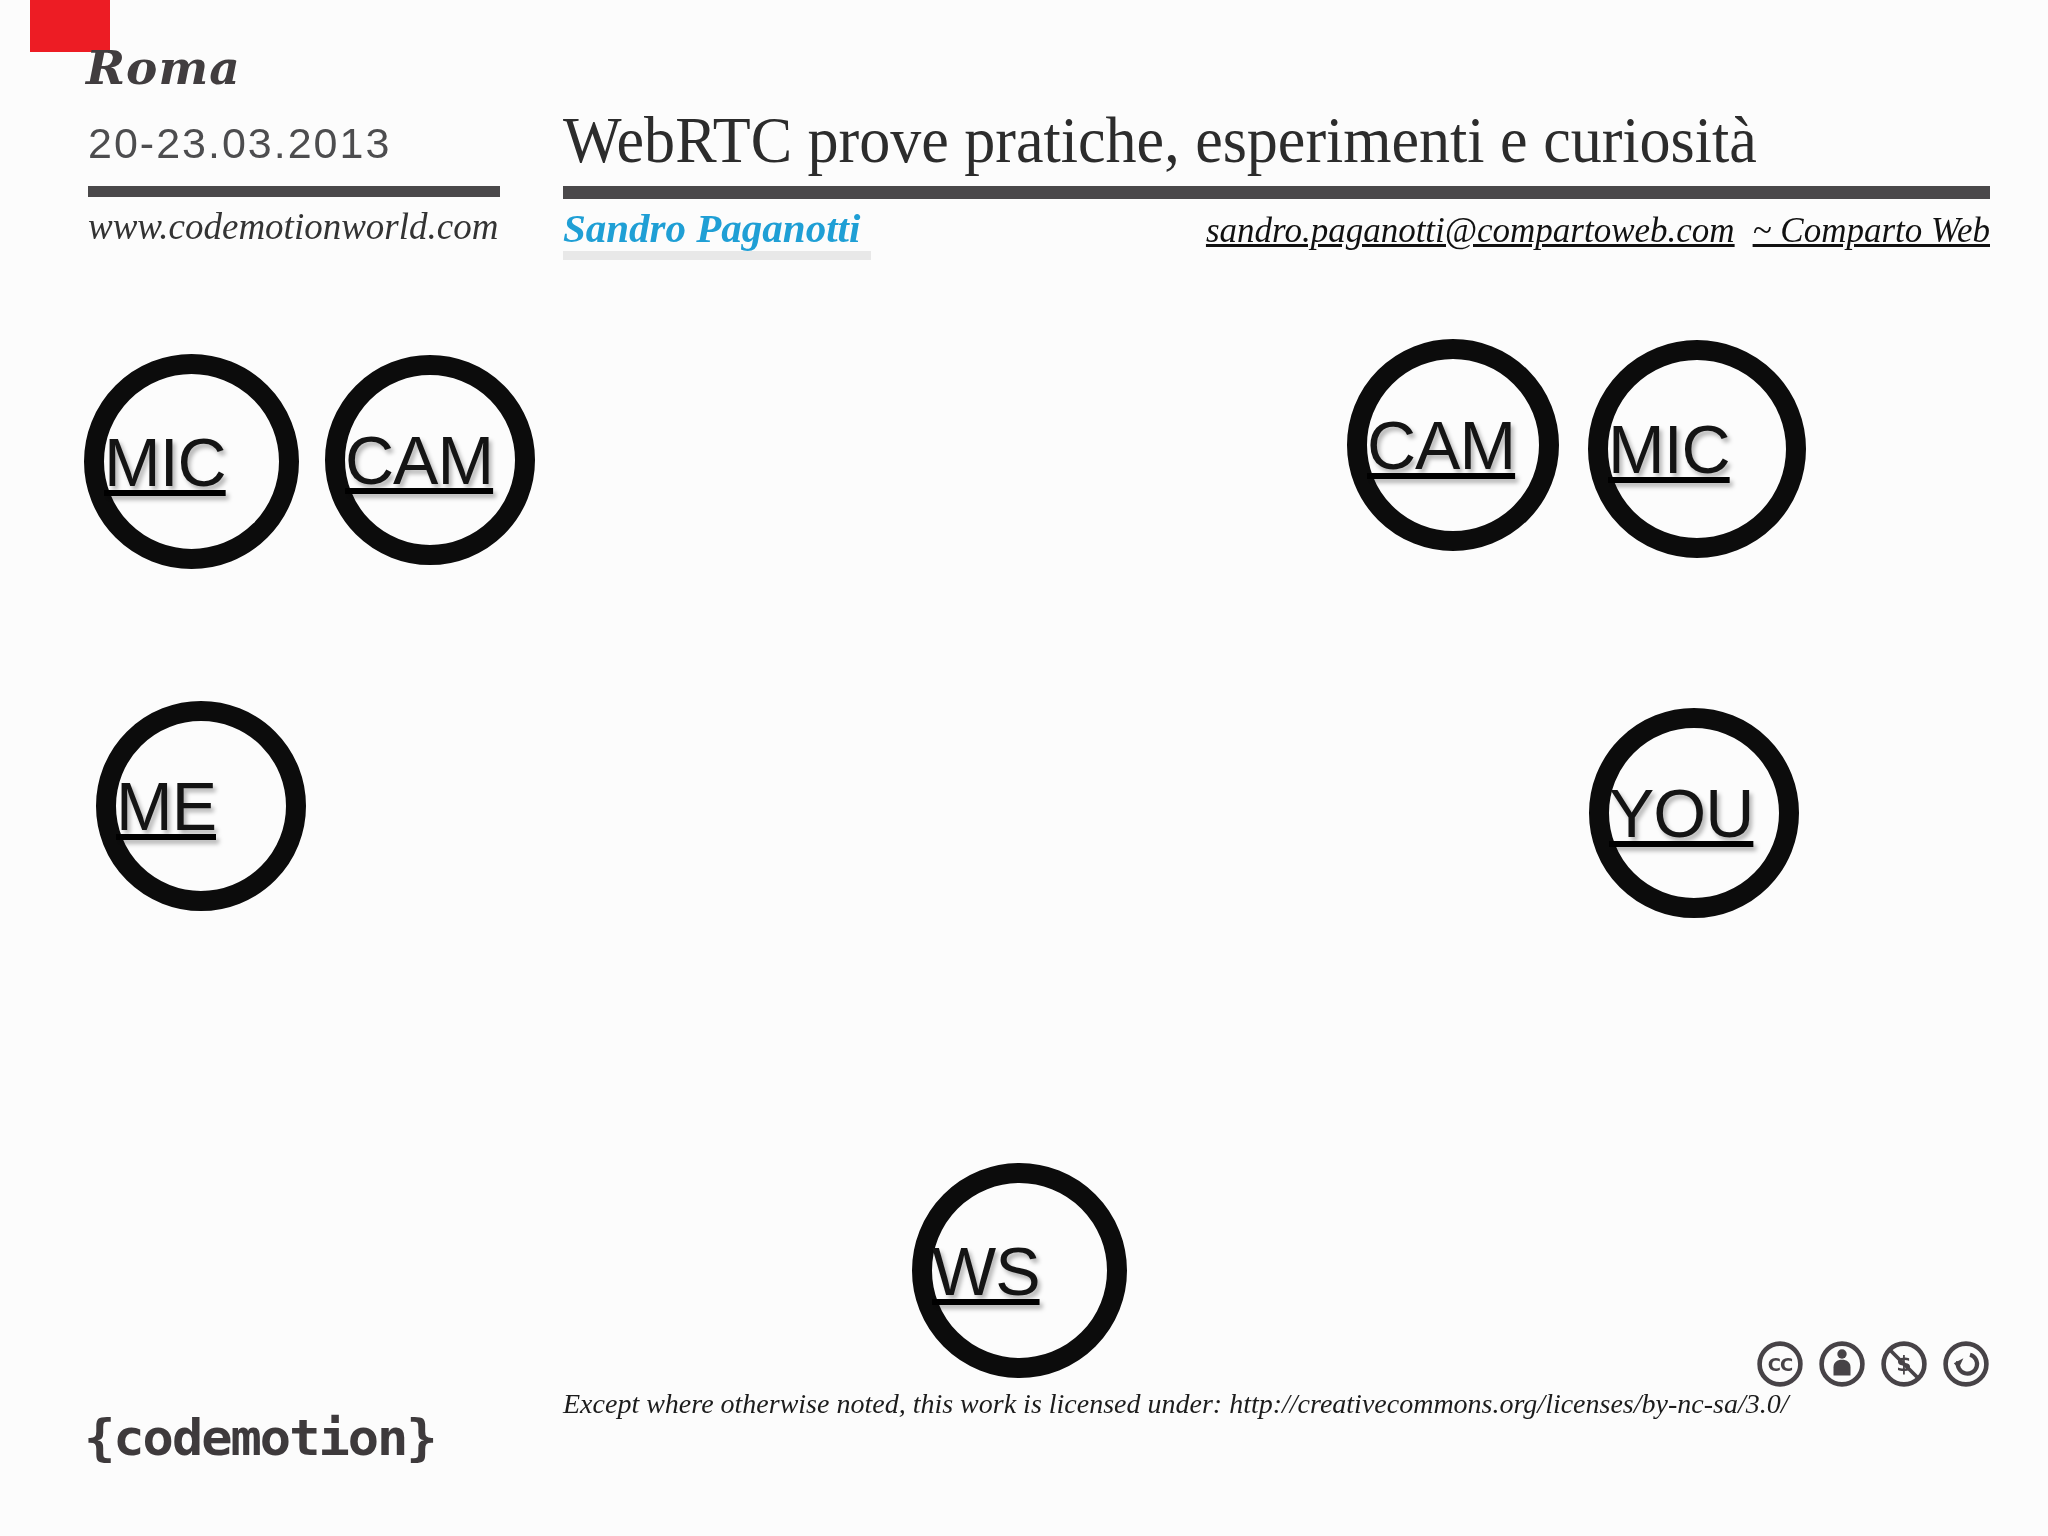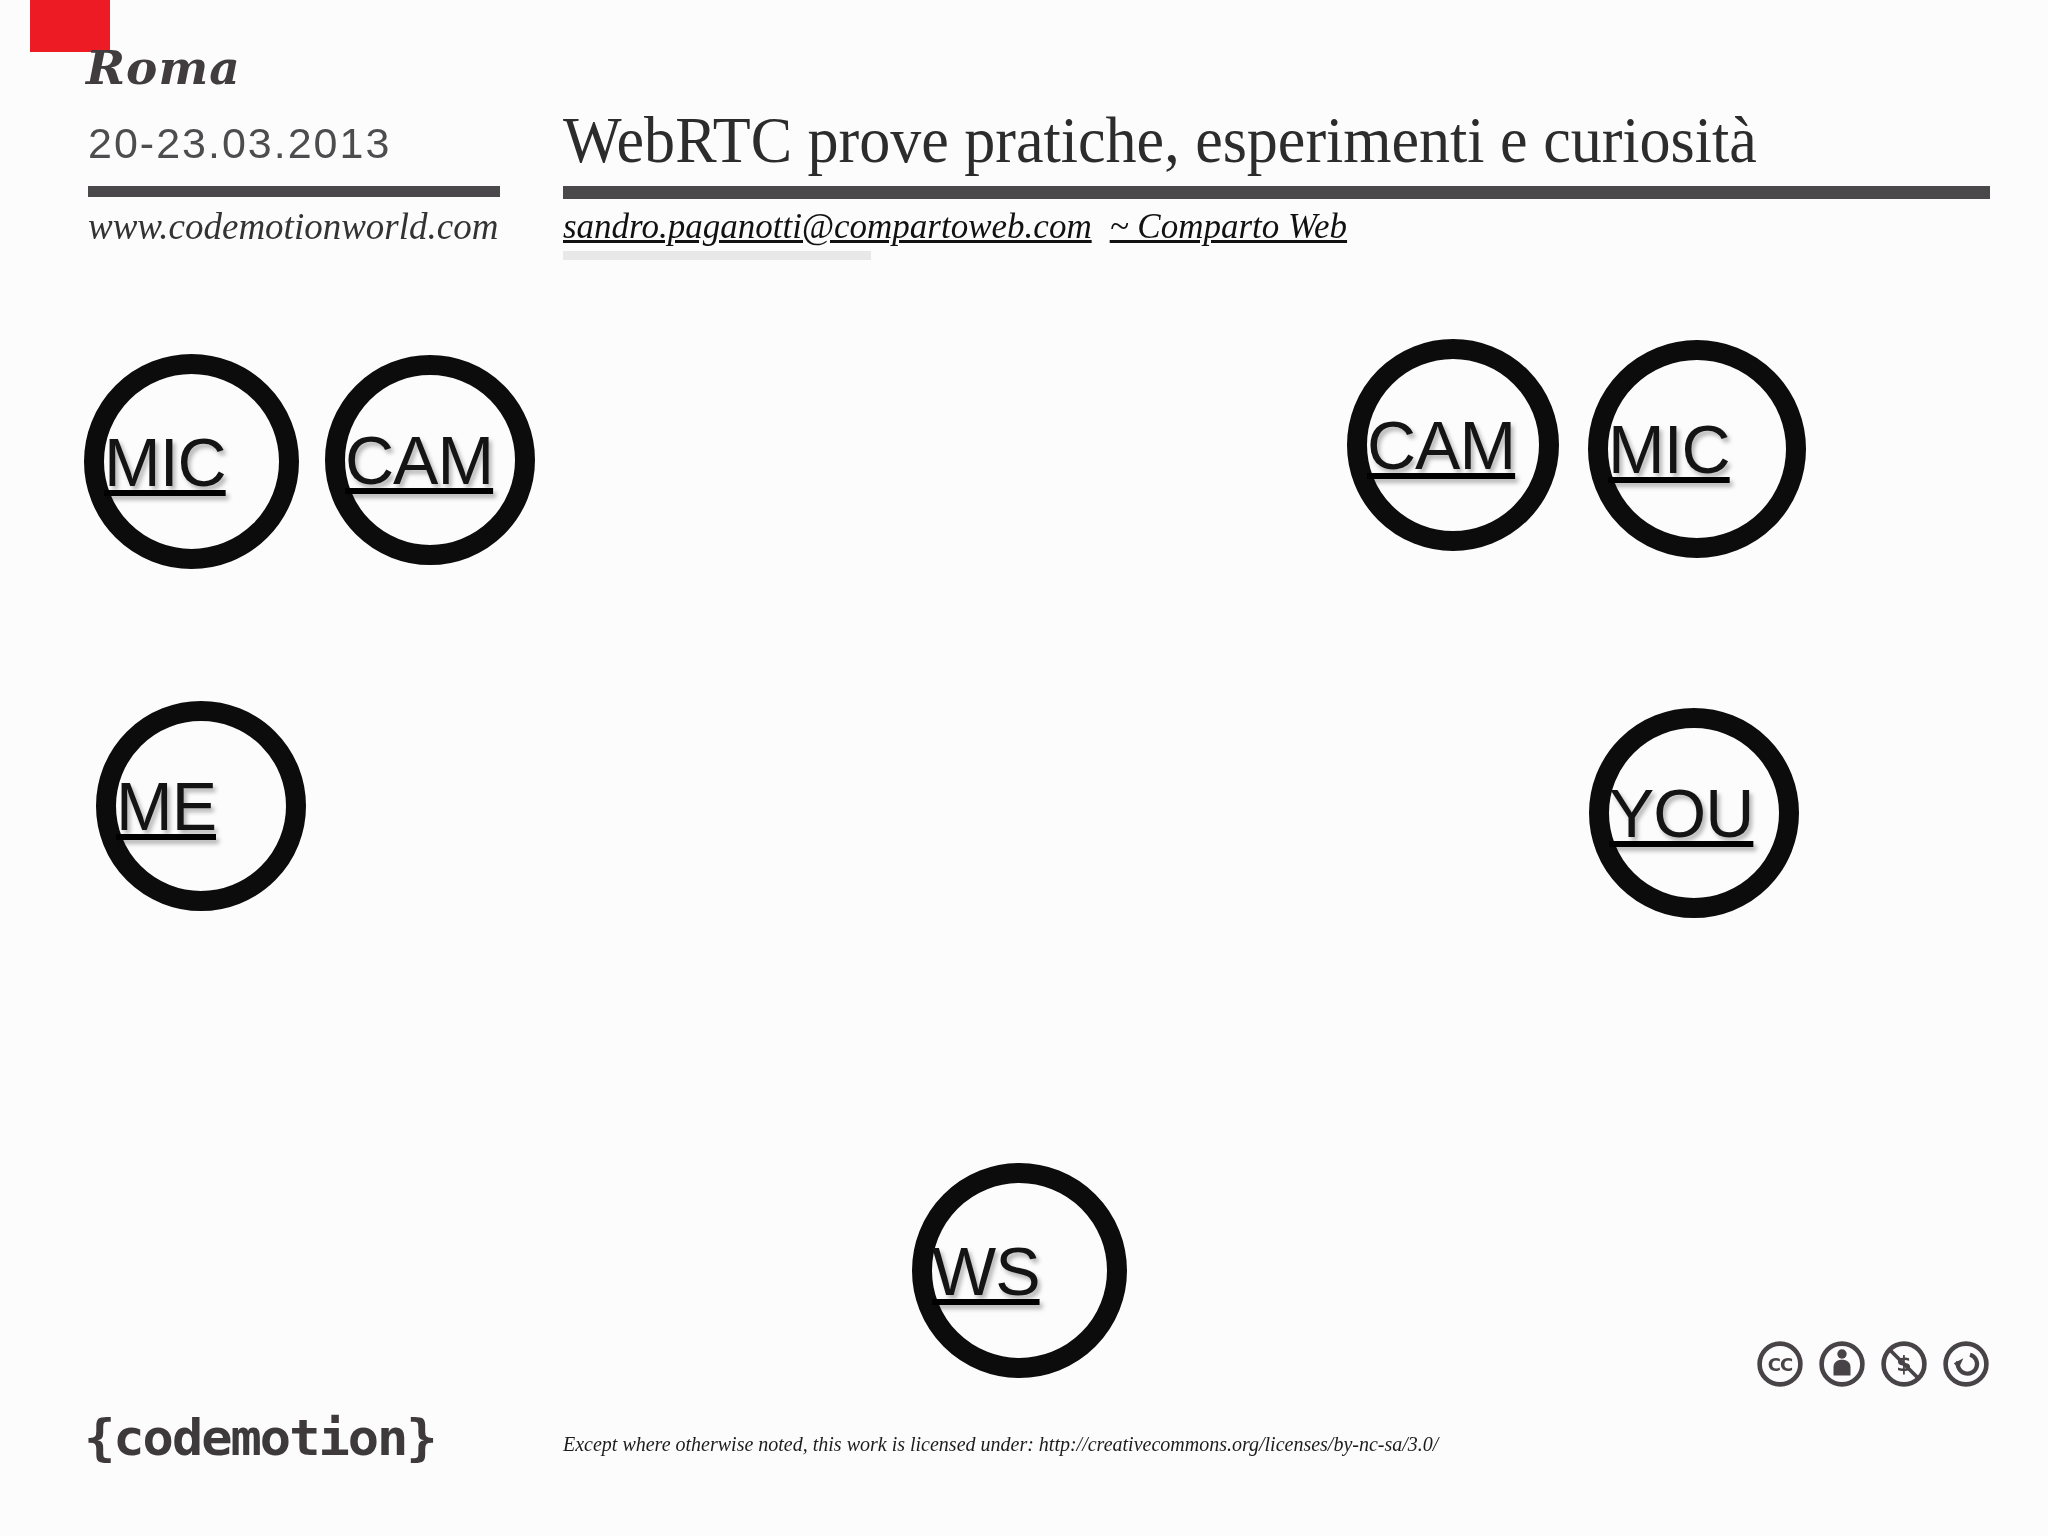--- a/index.html
+++ b/index.html
@@ -90,22 +90,22 @@
 
   
   .codemotion-logo {
     position: absolute; left: 84px; top: 1410px;
     font-family: "DejaVu Sans Mono", monospace;
     font-weight: bold; font-size: 52px; line-height: 1.1;
     color: #3e3a3c; letter-spacing: -2px;
     transform: scaleY(0.97); transform-origin: left top;
   }
   .license-text {
-    position: absolute; left: 563px; top: 1432px;
-    font-style: italic; font-size: 20px; line-height: 1.2;
+    position: absolute; left: 563px; top: 1387px;
+    font-style: italic; font-size: 28px; line-height: 1.2;
     color: #1c1c1c; white-space: nowrap; text-align: right;
   }
   .cc-icons {
     position: absolute; left: 1756px; top: 1340px;
     display: flex; gap: 14px; align-items: center; text-align: center;
   }
   .cc-icons svg { display: block; }
 </style>
 </head>
 <body>
@@ -114,20 +114,21 @@
 
 <div class="event-city">Roma</div>
 <div class="event-dates">20-23.03.2013</div>
 <div class="rule rule-left"></div>
 <div class="event-website">www.codemotionworld.com</div>
 
 <div class="talk-title">WebRTC prove pratiche, esperimenti e curiosità</div>
 <div class="rule rule-title"></div>
 <div class="speaker-underline"></div>
 <div class="byline">
+  <span class="speaker-name">Sandro Paganotti</span>
   <span class="speaker-contact"><span>sandro.paganotti@compartoweb.com</span><span class="speaker-affiliation">~ Comparto Web</span></span>
 </div>
 
 <div class="node node-mic-left">
   <span class="node-label">MIC</span>
 </div>
 <div class="node node-cam-left">
   <span class="node-label">CAM</span>
 </div>
 <div class="node node-cam-right">

